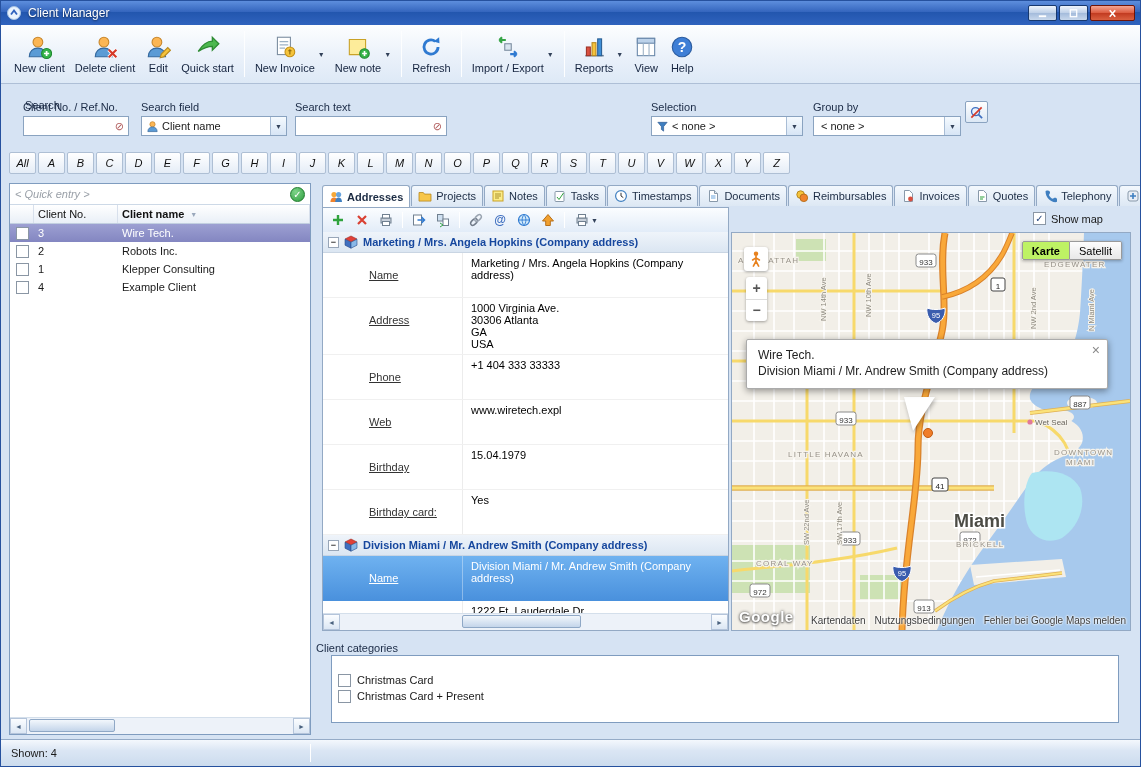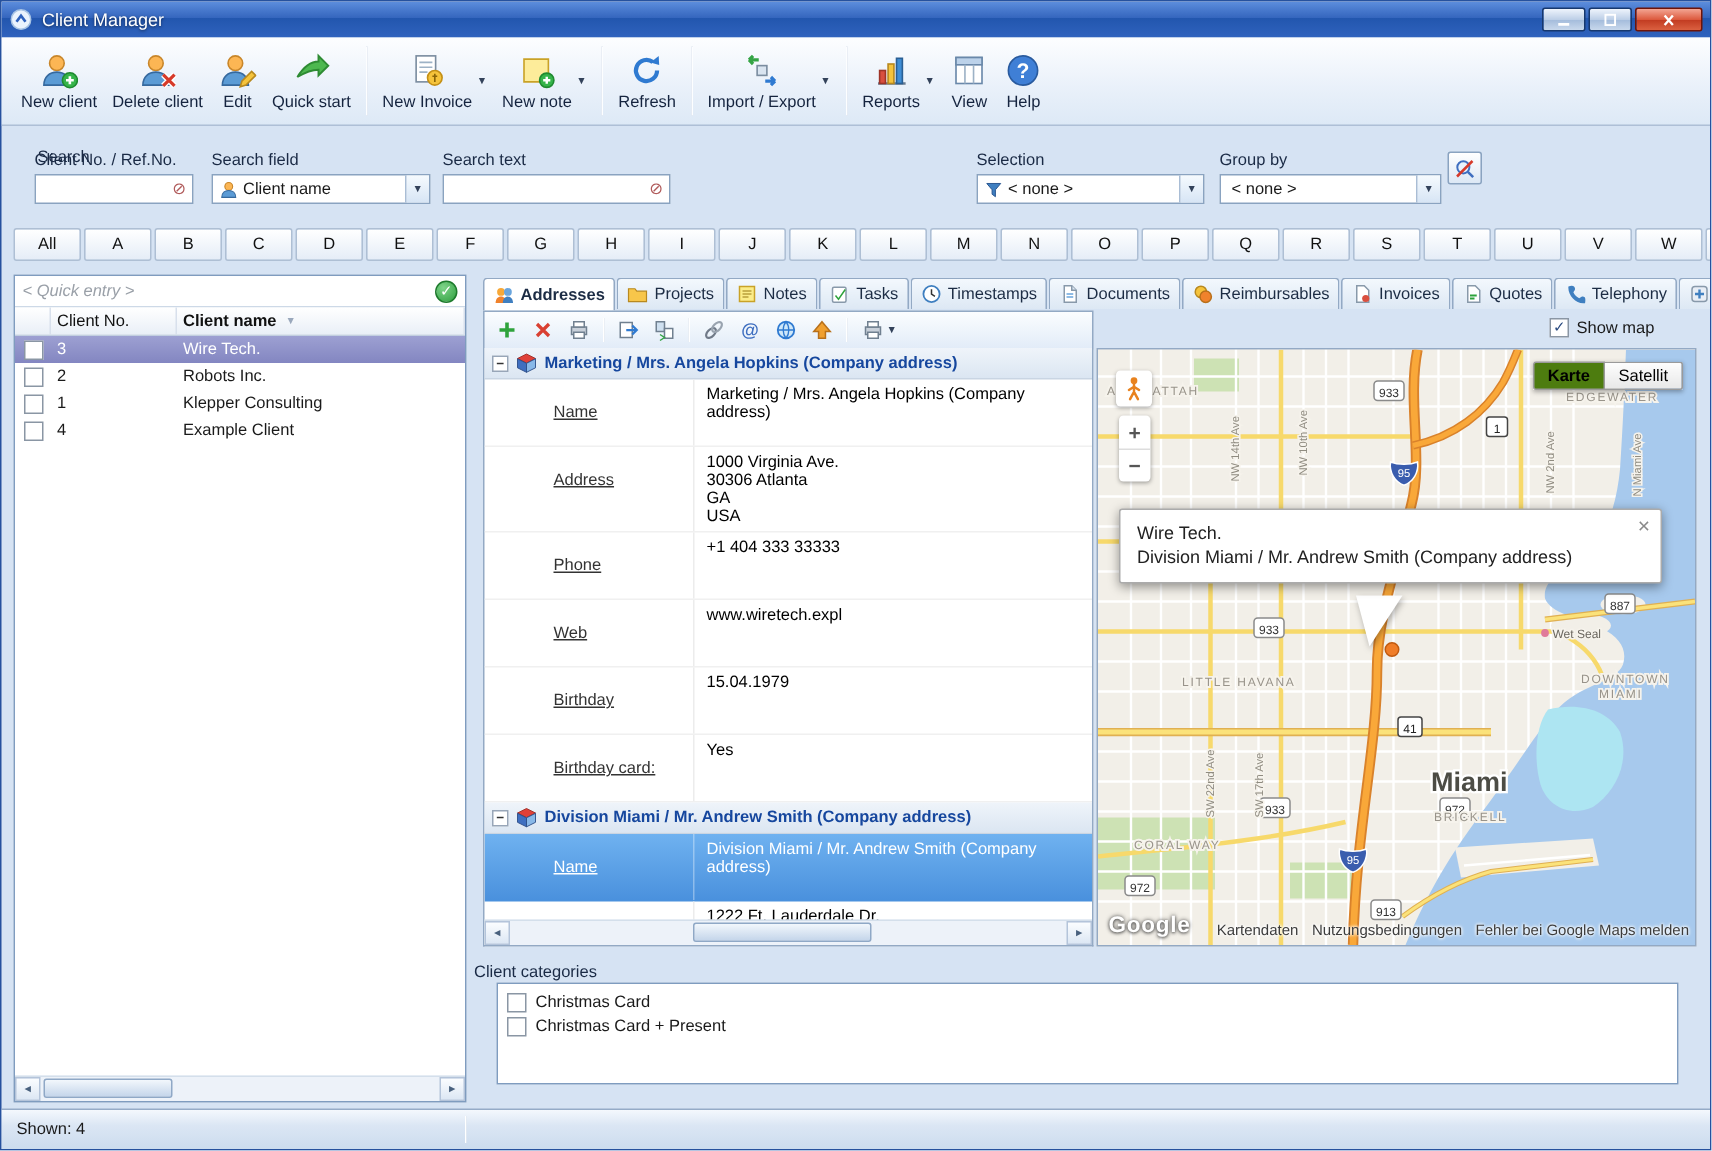--- a/index.html
+++ b/index.html
@@ -42,22 +42,22 @@
   .combo-btn { width:16px; height:100%; border-left:1px solid #a9bdd5;
     background:linear-gradient(#f5fafe,#d7e5f5); display:flex; align-items:center; justify-content:center; font-size:7px; color:#33425a; }
   .combo svg { width:13px; height:13px; }
   .star-ic { color:#f2b200; font-size:12px; line-height:12px; }
   .sq-btn { position:absolute; top:17px; width:23px; height:22px; border:1px solid #8aa3c0; border-radius:2px;
     background:linear-gradient(#ffffff,#dce8f5); display:flex; align-items:center; justify-content:center; }
   .sq-btn svg { width:15px; height:15px; }
 
   
   .alpha { position:absolute; top:151px; left:8px; height:23px; display:flex; gap:2px; }
-  .alpha-btn { width:45px; height:22px; border:1px solid #aebfd4; border-radius:2px; color:#111;
-    background:linear-gradient(#ffffff,#e5edf7); display:flex; align-items:center; justify-content:center; }
+  .alpha-btn { width:27px; height:22px; border:1px solid #aebfd4; border-radius:2px; color:#111;
+    background:linear-gradient(#ffffff,#e5edf7); display:flex; align-items:center; justify-content:center;font-style:italic; }
 
   
   .clients { position:absolute; left:8px; top:182px; width:302px; height:552px; background:#fff; border:1px solid #7f9cbf; }
   .quick-entry { height:21px; border-bottom:1px solid #cdd9e7; display:flex; align-items:center; padding:0 5px; }
   .qe-text { color:#9aa0a8; font-style:italic; }
   .qe-check { margin-left:auto; width:15px; height:15px; border-radius:50%; border:1px solid #1d7a2c; color:#fff;
     background:radial-gradient(circle at 35% 30%, #7ed489, #2f9e3f); font-size:10px; display:flex; align-items:center; justify-content:center; }
   .grid-header { height:19px; display:flex; align-items:center; border-bottom:1px solid #c2cfe0;
     background:linear-gradient(#ffffff,#e9eff7); color:#111; }
   .hc { border-right:1px solid #d8e0ec; height:100%; display:flex; align-items:center; padding:0 4px; }
@@ -115,21 +115,21 @@
   .a-row.selected .a-label, .a-row.selected .a-value { color:#fff; border-right-color:rgba(255,255,255,.35); }
 
   
   .map-panel { position:absolute; left:730px; top:231px; width:400px; height:399px; border:1px solid #93a9c4;
     overflow:hidden; background:#f2efe8; }
   .map-type { position:absolute; top:8px; right:8px; display:flex; box-shadow:0 1px 3px rgba(0,0,0,.3); }
   .mt-btn { height:19px; padding:0 9px; border:1px solid #9a9a9a; background:linear-gradient(#fdfdfd,#e8e8e8);
     display:flex; align-items:center; color:#000; }
   .mt-btn.first { border-radius:2px 0 0 2px; }
   .mt-btn.last { border-radius:0 2px 2px 0; border-left:none; }
-  .mt-btn.active { background:#4d7c0f; font-weight:bold; }
+  .mt-btn.active { background:#bef264; font-weight:bold; }
   .pegman { position:absolute; left:12px; top:14px; width:24px; height:24px; background:#fff; border-radius:3px;
     box-shadow:0 1px 3px rgba(0,0,0,.35); display:flex; align-items:center; justify-content:center; }
   .pegman svg { width:18px; height:18px; }
   .zoomctl { position:absolute; left:14px; top:44px; width:21px; height:44px; background:#fff; border-radius:3px;
     box-shadow:0 1px 3px rgba(0,0,0,.35); display:flex; flex-direction:column; }
   .zoom-btn { flex:1; display:flex; align-items:center; justify-content:center; color:#565656; font-size:14px; font-weight:bold; }
   .zoom-btn.in { border-bottom:1px solid #ddd; }
   .iw { position:absolute; left:14px; top:106px; width:362px; background:#fff; border:1px solid #ababab; border-radius:2px;
     box-shadow:0 2px 7px rgba(0,0,0,.4); padding:7px 26px 9px 11px; font-size:12px; color:#222; }
   .iw-line { line-height:16px; white-space:nowrap; overflow:hidden; }
@@ -137,21 +137,21 @@
   .iw-tail { position:absolute; left:172px; top:164px; width:0; height:0;
     border-left:9px solid transparent; border-right:22px solid transparent; border-top:34px solid #fff;
     filter:drop-shadow(1px 2px 2px rgba(0,0,0,.3)); }
   .glogo { position:absolute; left:7px; bottom:5px; font-size:15px; font-weight:bold; letter-spacing:.5px; color:#fff;
     text-shadow:0 0 3px rgba(60,60,60,.9), 0 1px 2px rgba(0,0,0,.5); }
   .attrib { position:absolute; right:4px; bottom:4px; font-size:10px; color:#3c3c3c; display:flex; gap:9px;
     text-shadow:0 0 2px #fff, 0 0 2px #fff, 0 0 3px #fff; }
 
   
   .cat-label { position:absolute; left:315px; top:641px; color:#1a2a45; }
-  .cat-box { position:absolute; left:330px; top:654px; width:788px; height:68px; background:#fff; border:1px solid #7f9cbf; padding:4px 6px; }
+  .cat-box { position:absolute; left:330px; top:654px; width:788px; height:68px; background:#fff; border:1px solid #7f9cbf; padding:16px 6px; }
   .cat-item { display:flex; align-items:center; gap:6px; height:16px; }
 </style>
 </head>
 <body>
 
 <svg width="0" height="0" style="position:absolute" aria-hidden="true">
   <defs>
     <g id="g-person">
         <circle cx="11" cy="7.5" r="4.5" fill="#fcb654" stroke="#c8862a"></circle>
         <path d="M3,21 c0-5 3.5-8 8-8 s8,3 8,8 z" fill="#5b9bd5" stroke="#36699e"></path>

